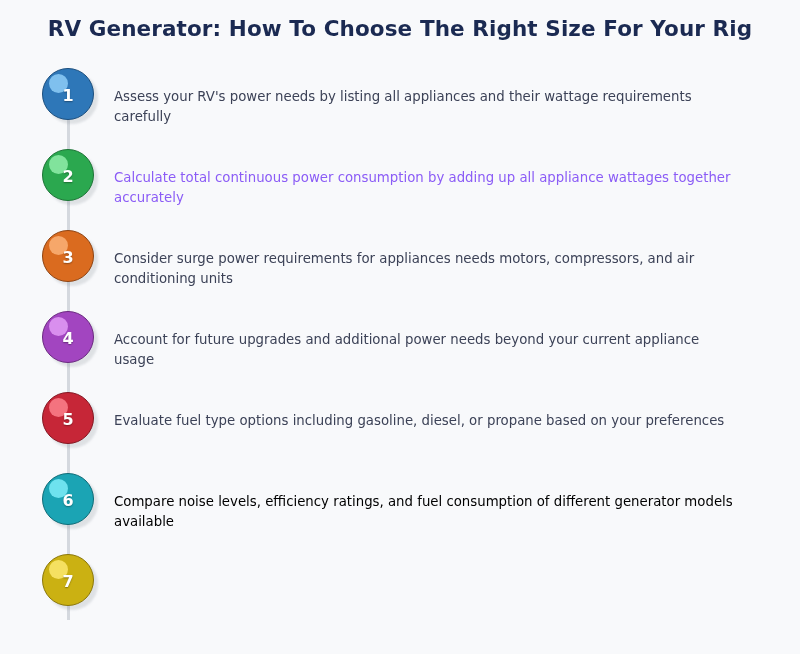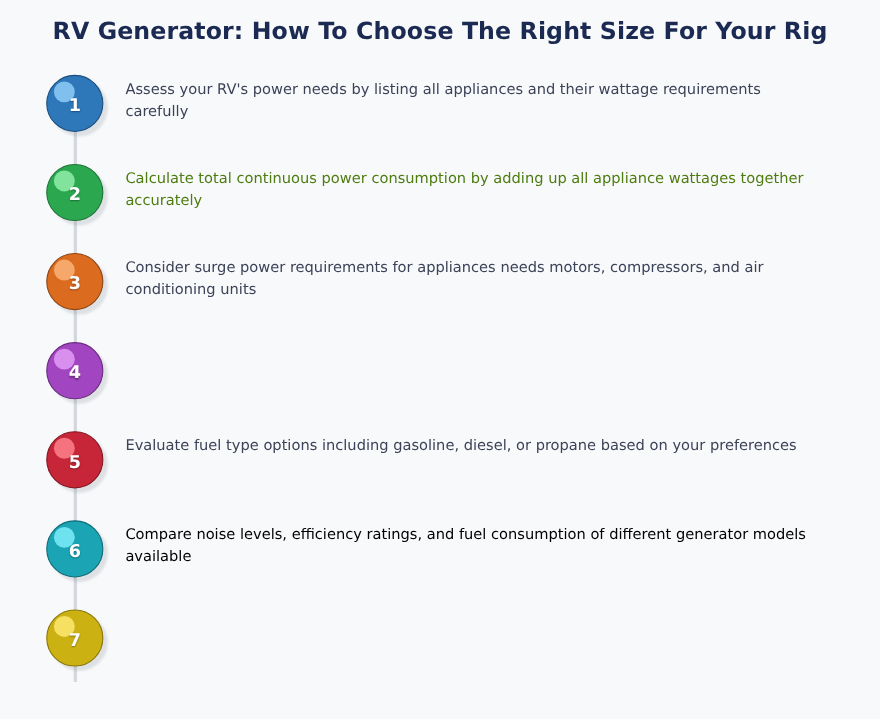--- a/index.html
+++ b/index.html
@@ -109,21 +109,21 @@
     font-family: "DejaVu Sans", sans-serif;
     font-size: 16px;
     font-weight: bold;
     color: #ffffff;
     text-shadow: 0 1px 1.5px rgba(0,0,0,0.35);
   }
 
   .step-text {
     position: absolute;
     left: 114px;
-    top: 4px;
+    top: 19px;
     width: 620px;
     font-family: "DejaVu Sans", sans-serif;
     font-size: 13.3px;
     line-height: 20px;
     color: #3c4257;
   }
 </style>
 </head>
 <body style="background: rgb(248, 249, 251);">
 
@@ -144,40 +144,41 @@
       <div class="step-text" style="color: rgb(60, 66, 87);">Assess your RV's power needs by listing all appliances and their wattage requirements carefully</div>
     </div>
 
     <div class="step">
       <div class="badge-wrap">
         <div class="badge-shadow"></div>
         <div class="badge" style="background: rgb(43, 168, 79); border-color: rgb(29, 116, 54);"></div>
         <div class="badge-gloss" style="background: rgb(129, 227, 156);"></div>
         <div class="badge-num">2</div>
       </div>
-      <div class="step-text" style="color: #4d7c0f;">Calculate total continuous power consumption by adding up all appliance wattages together accurately</div>
+      <div class="step-text" style="color: #8b5cf6;">Calculate total continuous power consumption by adding up all appliance wattages together accurately</div>
     </div>
 
     <div class="step">
       <div class="badge-wrap">
         <div class="badge-shadow"></div>
         <div class="badge" style="background: rgb(218, 107, 31); border-color: rgb(142, 68, 19);"></div>
         <div class="badge-gloss" style="background: rgb(246, 167, 106);"></div>
         <div class="badge-num">3</div>
       </div>
       <div class="step-text" style="color: rgb(60, 66, 87);">Consider surge power requirements for appliances needs motors, compressors, and air conditioning units</div>
     </div>
 
     <div class="step">
       <div class="badge-wrap">
         <div class="badge-shadow"></div>
         <div class="badge" style="background: rgb(162, 69, 192); border-color: rgb(107, 42, 128);"></div>
         <div class="badge-gloss" style="background: rgb(217, 143, 238);"></div>
         <div class="badge-num">4</div>
       </div>
+      <div class="step-text" style="color: rgb(60, 66, 87);">Account for future upgrades and additional power needs beyond your current appliance usage</div>
     </div>
 
     <div class="step">
       <div class="badge-wrap">
         <div class="badge-shadow"></div>
         <div class="badge" style="background: rgb(198, 38, 55); border-color: rgb(132, 23, 34);"></div>
         <div class="badge-gloss" style="background: rgb(244, 115, 127);"></div>
         <div class="badge-num">5</div>
       </div>
       <div class="step-text" style="color: rgb(60, 66, 87);">Evaluate fuel type options including gasoline, diesel, or propane based on your preferences</div>

